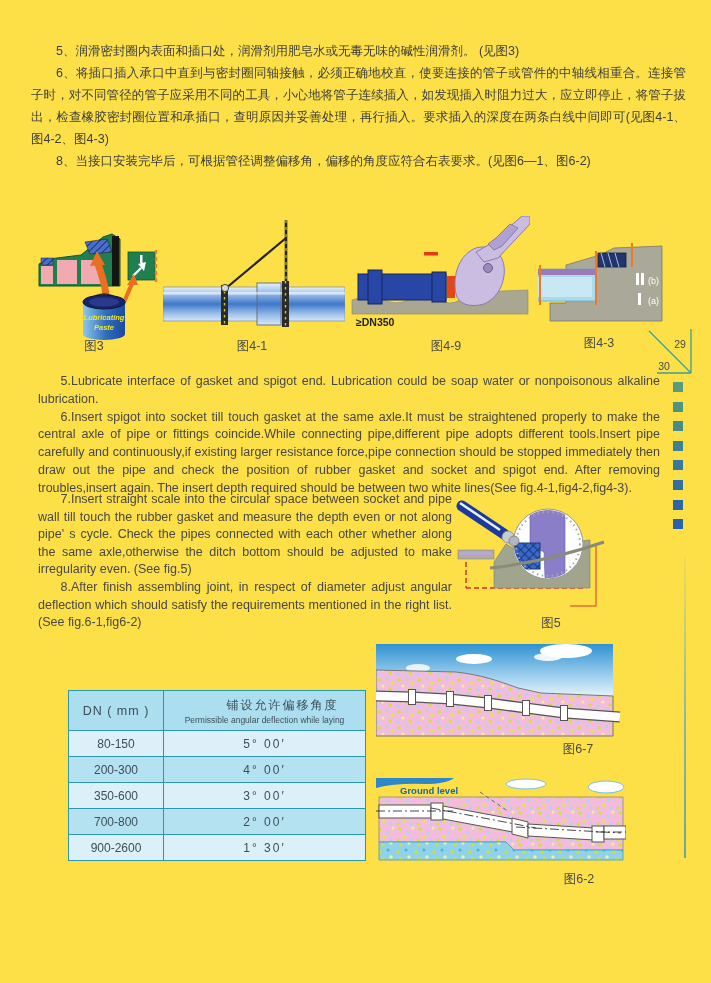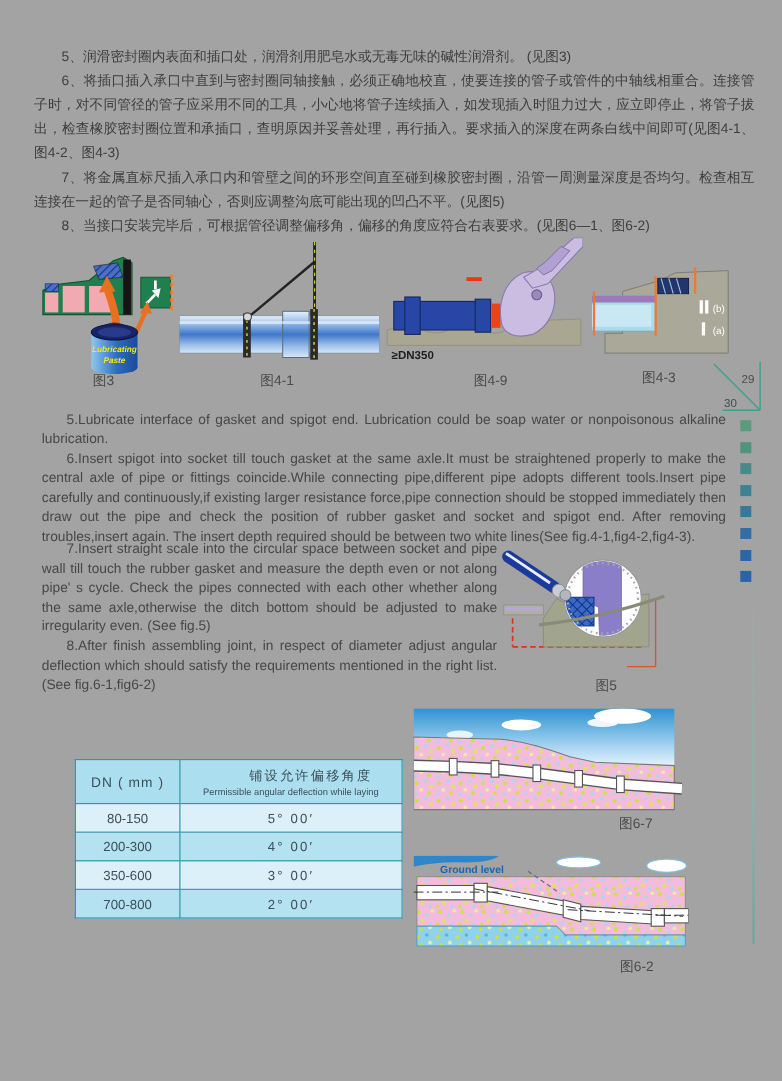--- a/index.html
+++ b/index.html
@@ -1,17 +1,17 @@
 <!DOCTYPE html>
 <html><head>
 <meta charset="utf-8">
 <style>
   html,body { margin:0; padding:0; background:#ffffff; }
   .page {
-    position:relative; width:711px; height:983px; background:#a3a3a3; overflow:hidden;
+    position:relative; width:711px; height:983px; background:#fde047; overflow:hidden;
     font-family:"Liberation Sans","DejaVu Sans",sans-serif;
   }
   
   .cn-block { position:absolute; left:31px; top:40px; width:655px;
     font-size:12.5px; line-height:22px; color:#3d3d3d; text-align:justify; }
   .cn-block p { margin:0; text-indent:2em; }
   .en-top { position:absolute; left:38px; top:373px; width:622px;
     font-size:12.5px; line-height:17.8px; color:#474747; text-align:justify; }
   .en-left { position:absolute; left:38px; top:491px; width:414px;
     font-size:12.5px; line-height:17.6px; color:#474747; text-align:justify; }
@@ -40,21 +40,20 @@
   .dn-table .ang { letter-spacing:2px; }
 </style>
 </head>
 <body>
 
 <div class="page">
 
   <div class="cn-block">
     <p>5、润滑密封圈内表面和插口处，润滑剂用肥皂水或无毒无味的碱性润滑剂。 (见图3)</p>
     <p>6、将插口插入承口中直到与密封圈同轴接触，必须正确地校直，使要连接的管子或管件的中轴线相重合。连接管子时，对不同管径的管子应采用不同的工具，小心地将管子连续插入，如发现插入时阻力过大，应立即停止，将管子拔出，检查橡胶密封圈位置和承插口，查明原因并妥善处理，再行插入。要求插入的深度在两条白线中间即可(见图4-1、图4-2、图4-3)</p>
-    <p>7、将金属直标尺插入承口内和管壁之间的环形空间直至碰到橡胶密封圈，沿管一周测量深度是否均匀。检查相互连接在一起的管子是否同轴心，否则应调整沟底可能出现的凹凸不平。(见图5)</p>
     <p>8、当接口安装完毕后，可根据管径调整偏移角，偏移的角度应符合右表要求。(见图6—1、图6-2)</p>
   </div>
 
   <svg class="fig" style="left:33px; top:222px;" width="132" height="122" viewBox="0 0 132 122">
     <defs>
       <pattern id="h3" width="5" height="5" patternUnits="userSpaceOnUse" patternTransform="rotate(45)">
         <rect width="5" height="5" fill="#4a6fc8"></rect>
           <line x1="0" y1="0" x2="0" y2="5" stroke="#16307a" stroke-width="2"></line>
       </pattern>
       <linearGradient id="cyl3" x1="0" y1="0" x2="1" y2="0">
@@ -228,20 +227,24 @@
         <td class="ang">4° 00′</td>
       </tr>
       <tr class="r r-light">
         <td class="c1">350-600</td>
         <td class="ang">3° 00′</td>
       </tr>
       <tr class="r r-dark">
         <td class="c1">700-800</td>
         <td class="ang">2° 00′</td>
       </tr>
+      <tr class="r r-light">
+        <td class="c1">900-2600</td>
+        <td class="ang">1° 30′</td>
+      </tr>
     </tbody>
   </table>
 
   <svg class="fig" style="left:376px; top:644px;" width="244" height="95" viewBox="0 0 244 95">
     <defs>
       <linearGradient id="sky1" x1="0" y1="0" x2="0" y2="1">
         <stop offset="0" stop-color="#2e92d2"></stop>
           <stop offset="0.6" stop-color="#9fd0ef"></stop>
           <stop offset="1" stop-color="#eaf6fd"></stop>
       </linearGradient>

